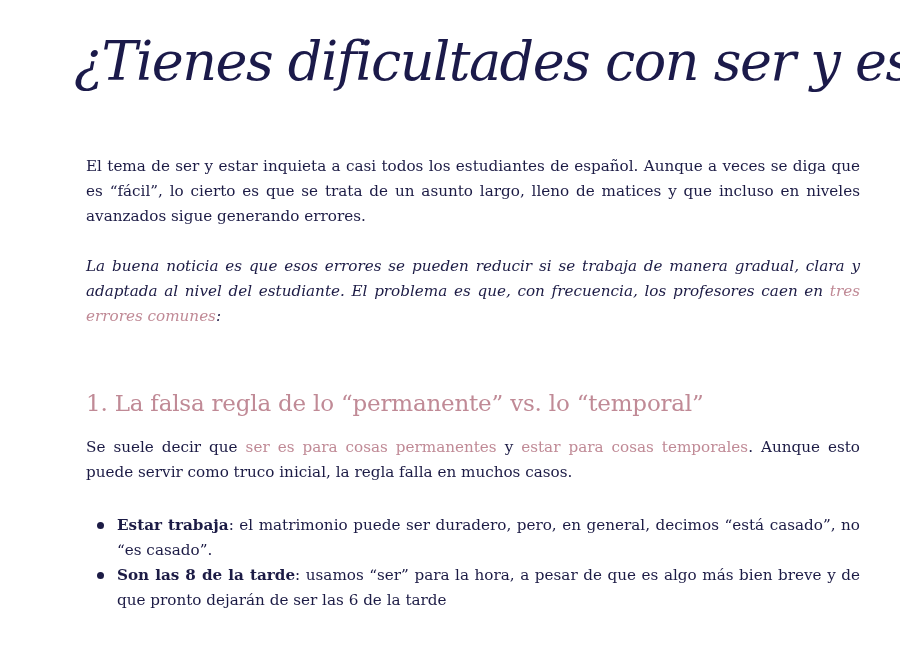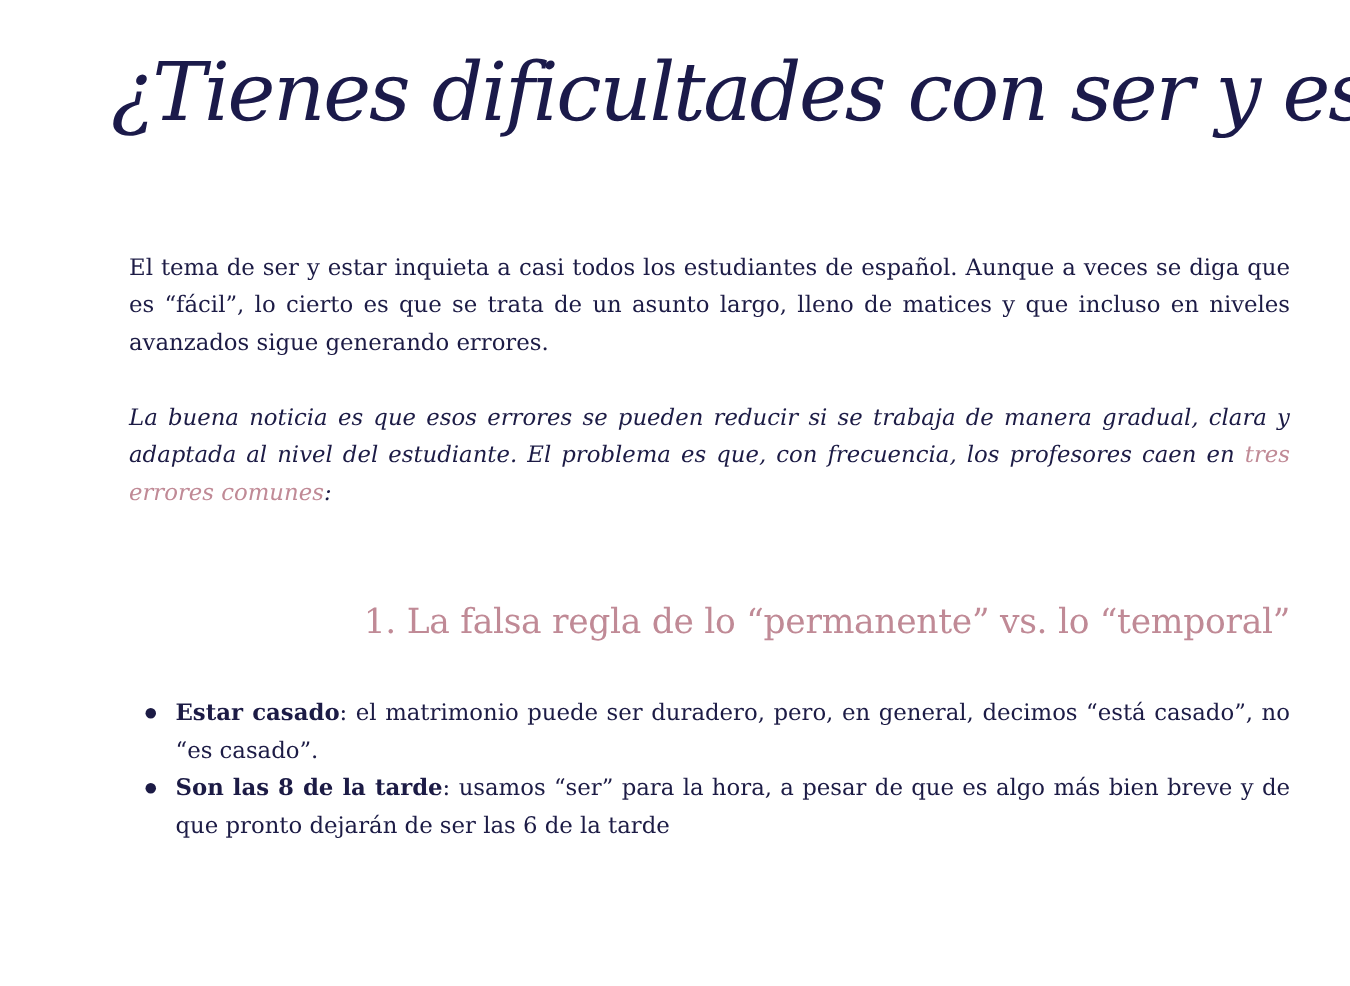--- a/index.html
+++ b/index.html
@@ -25,38 +25,38 @@
       font-weight: normal;
       font-size: 54px;
       line-height: 80px;
       letter-spacing: -1.5px;
       color: #1b1a4a;
       white-space: nowrap;
     }
     .content {
       position: absolute;
       left: 86px;
-      top: 166px;
+      top: 154px;
       width: 774px;
       font-family: "DejaVu Serif", serif;
       font-size: 15.2px;
       line-height: 25px;
       color: #1c1b45;
     }
     .content p {
       margin: 0;
       text-align: justify;
     }
     .p1 { margin-bottom: 25px !important; }
     .p2 { margin-bottom: 0; font-style: italic; }
     .accent { color: #c08a96; }
     .section-heading {
       margin: 54px 0 0 0;
       padding: 0;
-      text-align: right;
+      text-align: left;
       font-family: "DejaVu Serif", serif;
       font-weight: normal;
       font-size: 23px;
       line-height: 40px;
       color: #c08a96;
       letter-spacing: -0.2px;
     }
     .p3 { margin-top: 12px !important; }
     ul.examples {
       margin: 28px 0 0 0;
@@ -85,24 +85,25 @@
 
 <h1 class="title">¿Tienes dificultades con ser y estar?</h1>
 
 <div class="content">
   <p class="p1">El tema de ser y estar inquieta a casi todos los estudiantes de español. Aunque a veces se diga que es “fácil”, lo cierto es que se trata de un asunto largo, lleno de matices y que incluso en niveles avanzados sigue generando errores.</p>
 
   <p class="p2"><span>La buena noticia es que esos errores se pueden reducir si se trabaja de manera gradual, clara y adaptada al nivel del estudiante. El problema es que, con frecuencia, los profesores caen en </span><span class="accent">tres errores comunes</span><span>:</span></p>
 
   <h2 class="section-heading">1. La falsa regla de lo “permanente” vs. lo “temporal”</h2>
 
+  <p class="p3"><span>Se suele decir que </span><span class="accent">ser es para cosas permanentes</span><span> y </span><span class="accent">estar para cosas temporales</span><span>. Aunque esto puede servir como truco inicial, la regla falla en muchos casos.</span></p>
 
   <ul class="examples">
     <li>
       <span class="bullet"></span>
-      <span class="strong">Estar casado</span><span>: el matrimonio puede ser duradero, pero, en general, decimos “está casado”, no “es casado”.</span>
+      <span class="strong">Estar trabaja</span><span>: el matrimonio puede ser duradero, pero, en general, decimos “está casado”, no “es casado”.</span>
     </li>
     <li>
       <span class="bullet"></span>
       <span class="strong">Son las 8 de la tarde</span><span>: usamos “ser” para la hora, a pesar de que es algo más bien breve y de que pronto dejarán de ser las 6 de la tarde</span>
     </li>
   </ul>
 </div>
 
 </body></html>

